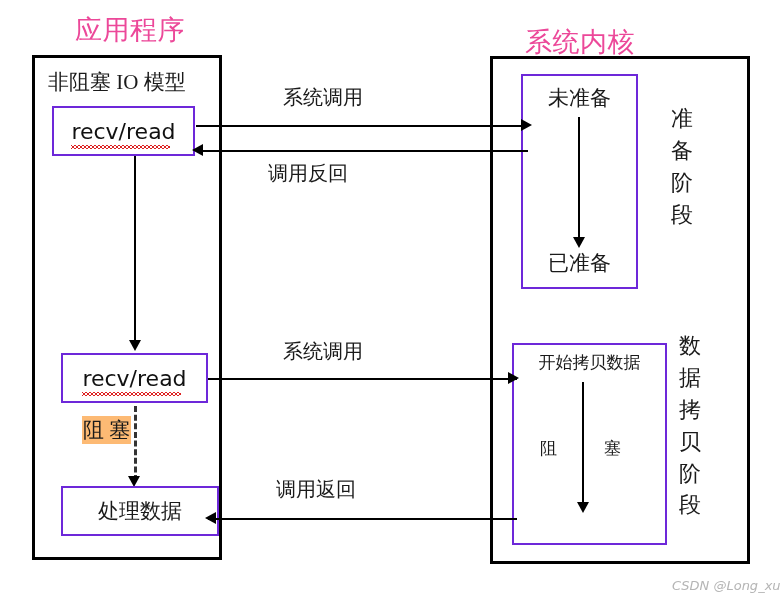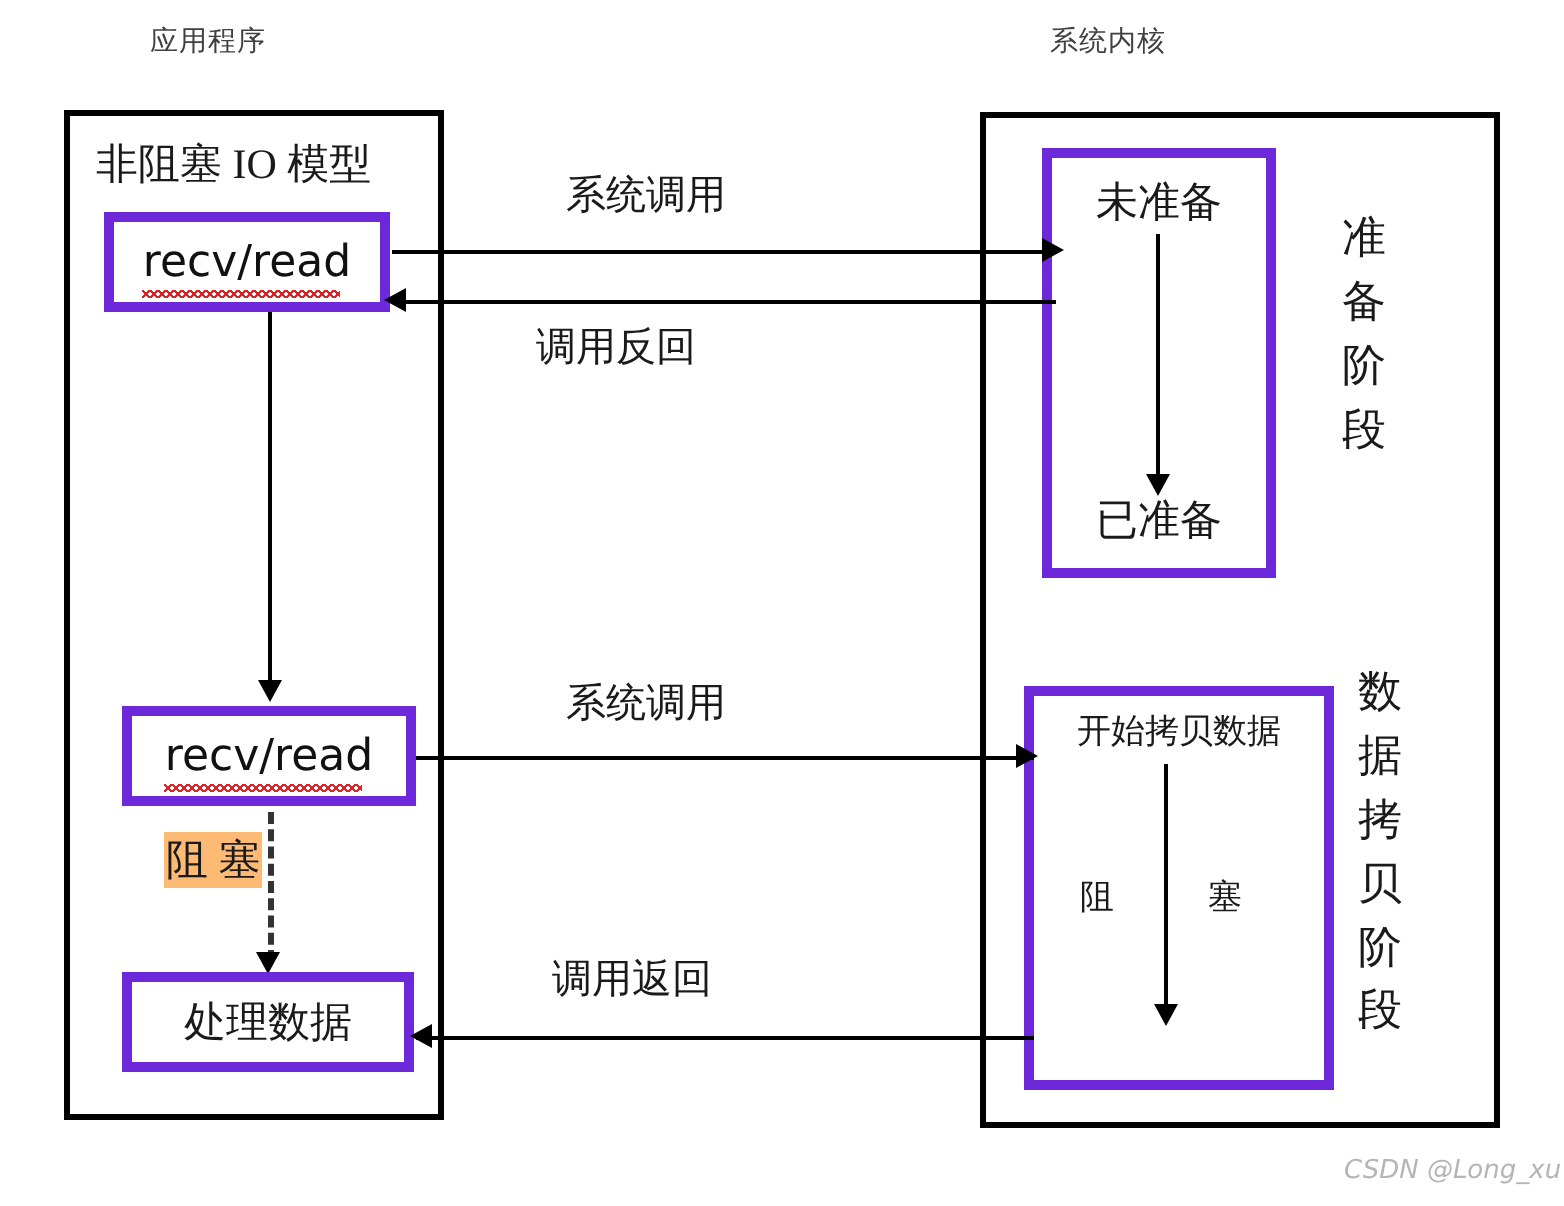--- a/index.html
+++ b/index.html
@@ -21,34 +21,34 @@
 
   .frame {
     position: absolute;
     border: 3px solid #000000;
     background: transparent;
     box-sizing: border-box;
   }
 
   .gbox {
     position: absolute;
-    border: 5px solid #6d28d9;
+    border: 2px solid #6d28d9;
     background: #ffffff;
     box-sizing: border-box;
     display: flex;
     align-items: center;
     justify-content: center;
   }
 
   .title {
     position: absolute;
-    font-size: 14px;
+    font-size: 27px;
     letter-spacing: 0.5px;
     white-space: nowrap;
-    color: #404040;
+    color: #ec4899;
   }
 
   .label {
     position: absolute;
     font-size: 20px;
     white-space: nowrap;
     color: #1a1a1a;
   }
 
   .mono-label {
@@ -141,42 +141,42 @@
     font-style: italic;
   }
 </style>
 </head>
 <body>
 
 <div id="canvas">
 
   <div class="title" style="left:75px; top:12px;">应用程序</div>
 
-  <div class="title" style="left:525px; top:12px;">系统内核</div>
+  <div class="title" style="left:525px; top:24px;">系统内核</div>
 
   <div class="frame" style="left:32px; top:55px; width:190px; height:505px;"></div>
 
   <div class="label" style="left:48px; top:68px; font-size:21px;">非阻塞 IO 模型</div>
 
   <div class="gbox" style="left:52px; top:106px; width:143px; height:50px;">
     <span class="mono-label squiggle">recv/read</span>
   </div>
 
   <div class="vline" style="left:134px; top:156px; height:186px;"></div>
   <div class="arrow-d" style="left:129px; top:340px;"></div>
 
   <div class="gbox" style="left:61px; top:353px; width:147px; height:50px;">
     <span class="mono-label squiggle">recv/read</span>
   </div>
 
   <div class="vline-dashed" style="left:134px; top:406px; height:75px;"></div>
   <div class="arrow-d" style="left:128px; top:476px;"></div>
   <div class="label" style="left:82px; top:416px; font-size:21px; background:#fdba74; padding:0 1px;">阻  塞</div>
 
-  <div class="gbox" style="left:61px; top:486px; width:146px; height:50px;">
+  <div class="gbox" style="left:61px; top:486px; width:158px; height:50px;">
     <span class="cn-box-label">处理数据</span>
   </div>
 
   <div class="frame" style="left:490px; top:56px; width:260px; height:508px;"></div>
 
   <div class="gbox" style="left:521px; top:74px; width:117px; height:215px; display:block;">
     <div style="text-align:center; margin-top:8px;">
       <span class="cn-box-label">未准备</span>
     </div>
     <div style="text-align:center; position:absolute; left:0; right:0; bottom:10px;">

